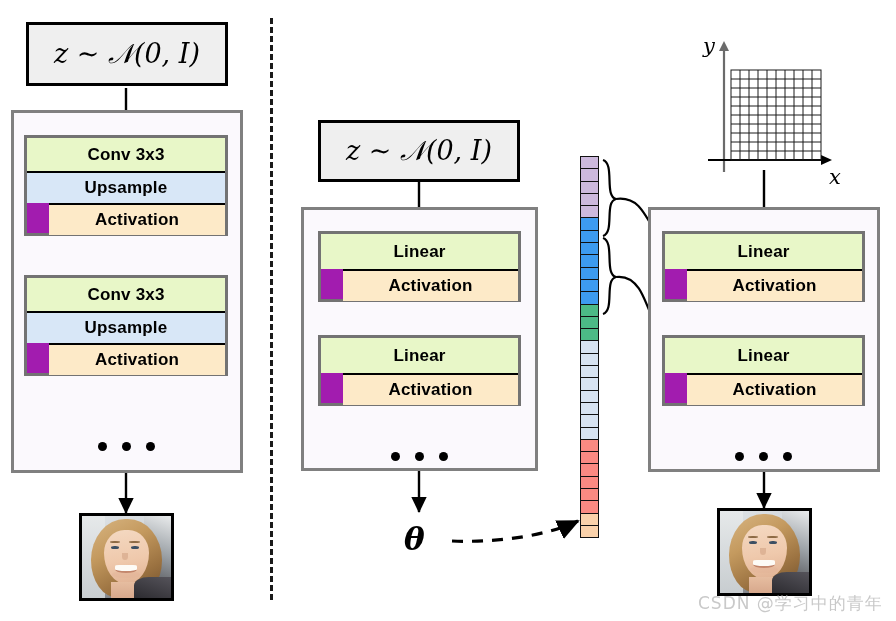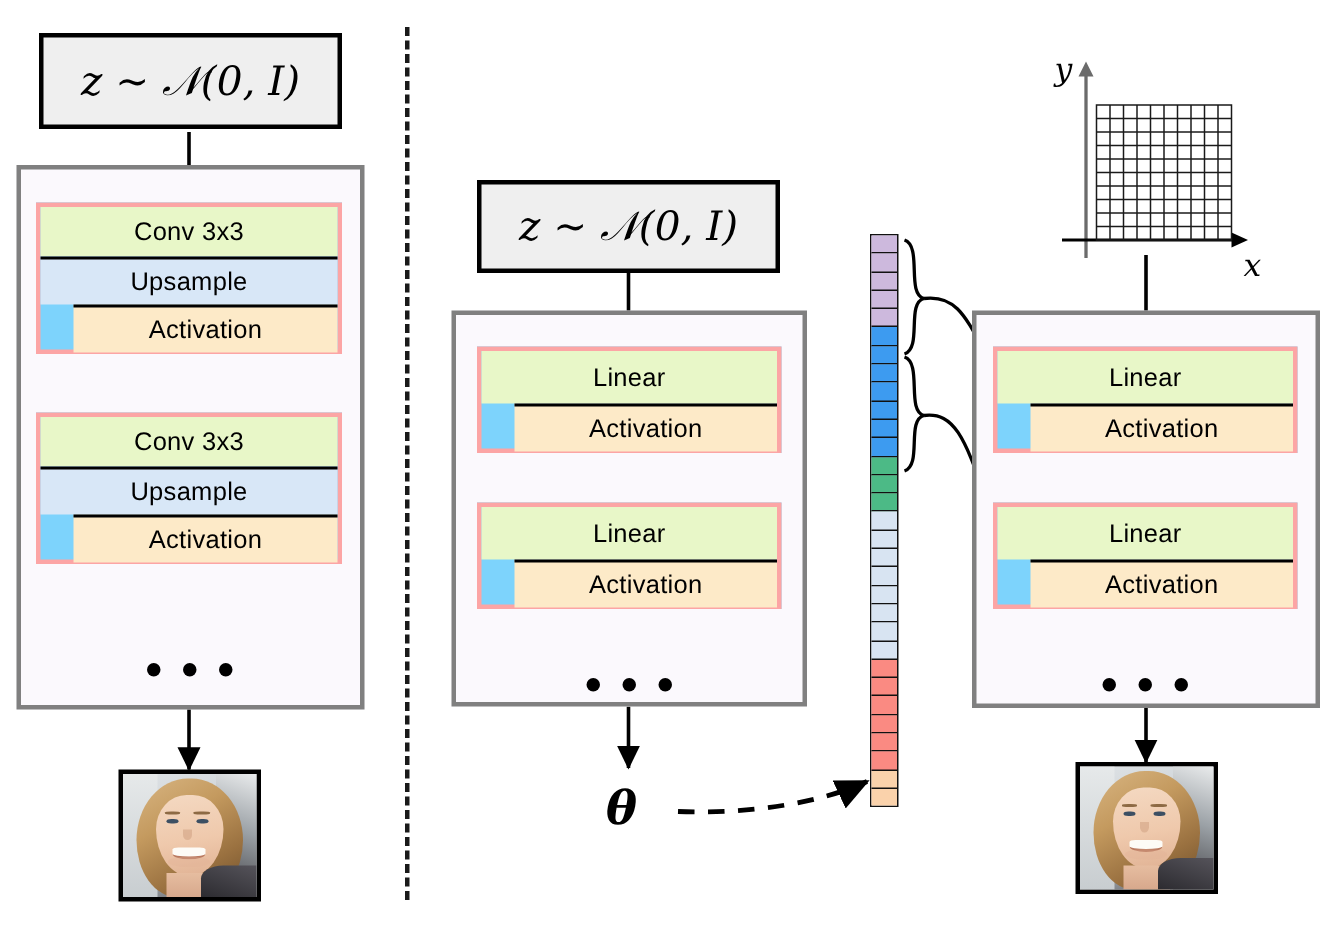--- a/index.html
+++ b/index.html
@@ -20,23 +20,24 @@
 
   
   .gbox {                       
     position: absolute;
     background: #fbf9fd;
     border: 3px solid #808080;
     box-sizing: border-box;
   }
   .blk {                        
     position: absolute;
-    border: 3px solid #fca5a5;
-    box-sizing: border-box;
-    background: #7dd3fc;
+    border: 3px solid #737373;
+    box-sizing: border-box;
+    background: #a21caf;
+    font-weight: bold;
   }
   .row {
     box-sizing: border-box;
     display: flex;
     align-items: center;
     justify-content: center;
     color: #000;
     font-size: 17px;
     letter-spacing: .2px;
     white-space: nowrap;
@@ -367,14 +368,15 @@
       <div class="brow browR"></div>
     <div class="eye eyeL"></div>
       <div class="eye eyeR"></div>
     <div class="nose"></div>
       <div class="mouth"></div>
       <div class="chin"></div>
     <div class="neck"></div>
       <div class="shirt"></div>
   </div>
 
+  <div class="watermark" style="left:698px; top:592px;">CSDN @学习中的青年</div>
 
 </div>
 
 </body></html>

